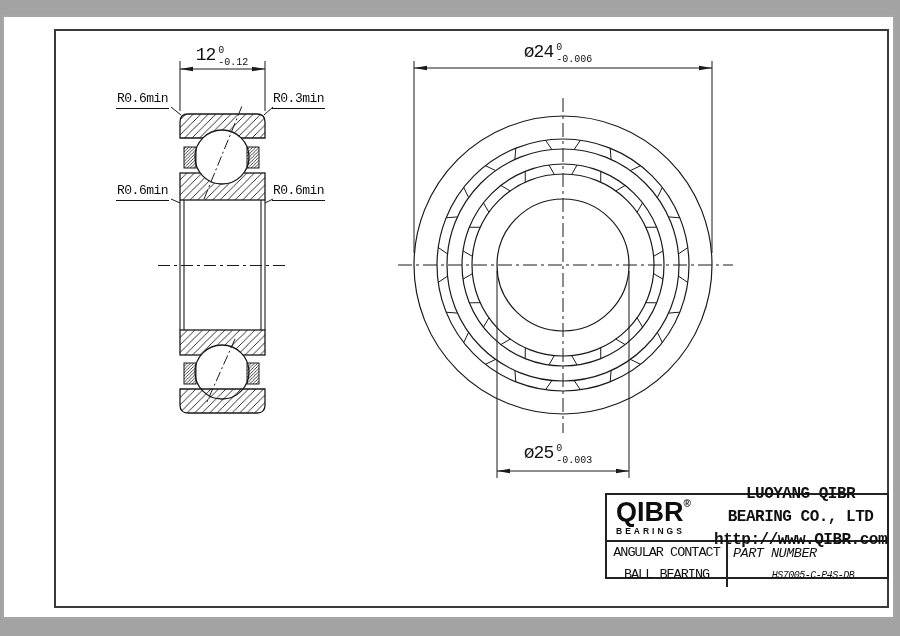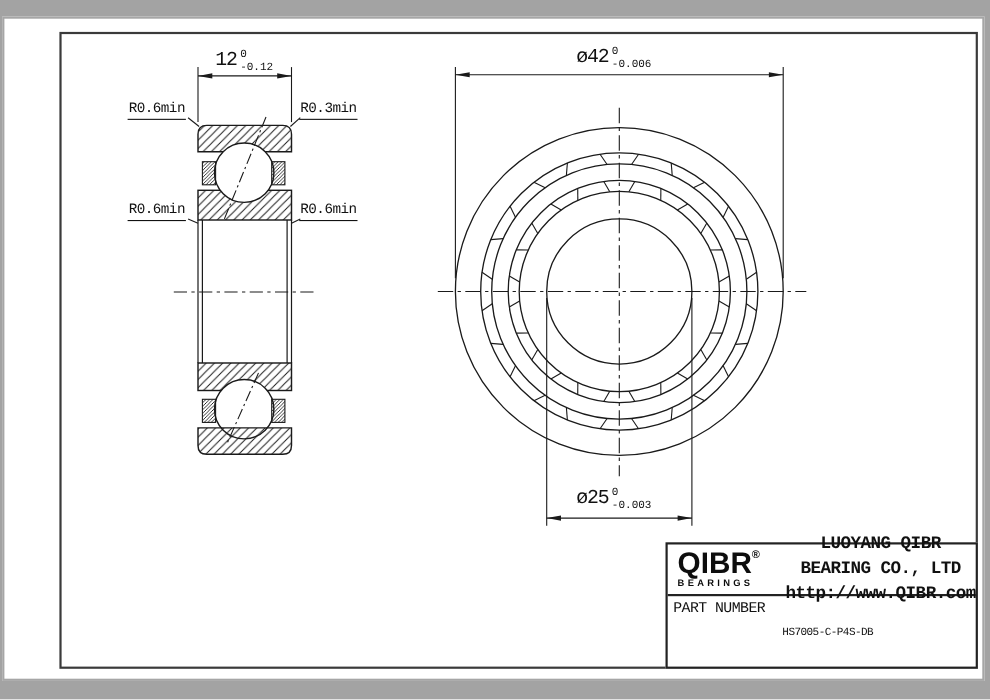--- a/index.html
+++ b/index.html
@@ -14,35 +14,35 @@
        font-size:18px;line-height:1;white-space:nowrap;}
   .dim .main{letter-spacing:-1px;}
   .dim .tol{display:flex;flex-direction:column;font-size:10px;line-height:1.15;margin-top:-1px;}
   .dim .tol i{font-style:normal;}
 
   
   .rlabel{position:absolute;font-size:13px;line-height:1.1;padding:0 1px 2px 1px;
           border-bottom:1.3px solid #111;white-space:nowrap;letter-spacing:-0.5px;}
 
   
-  #titleblock{position:absolute;left:605px;top:493px;width:284px;height:115px;
+  #titleblock{position:absolute;left:605px;top:493px;width:284px;height:86px;
               border:2px solid #222;box-sizing:border-box;background:#fff;display:flex;flex-direction:column;}
   #tb-row1{height:47px;border-bottom:2px solid #222;box-sizing:border-box;display:flex;align-items:center;}
   #logo-cell{width:118px;padding-left:9px;box-sizing:border-box;}
   .brand-line{font-family:"Liberation Sans","DejaVu Sans",sans-serif;font-weight:900;
               font-size:27px;line-height:0.9;letter-spacing:0px;color:#0d0d0d;white-space:nowrap;}
   .brand-line sup{font-size:10px;font-weight:700;vertical-align:14px;letter-spacing:0;}
   .brand-sub{font-family:"Liberation Sans","DejaVu Sans",sans-serif;font-weight:700;
              font-size:8.5px;letter-spacing:3px;color:#0d0d0d;margin-top:1px;}
   #company-cell{flex:1;text-align:center;font-size:16px;line-height:1.45;letter-spacing:-0.5px;font-weight:bold;}
   #tb-row2{flex:1;display:flex;}
   #product-cell{width:121px;border-right:2px solid #222;box-sizing:border-box;
                 display:flex;flex-direction:column;justify-content:center;text-align:center;
                 font-size:13.5px;line-height:1.65;letter-spacing:-1px;}
-  #partnum-cell{flex:1;padding:4px 2px 0 5px;box-sizing:border-box;}
+  #partnum-cell{flex:1;padding:4px 2px 0 5px;box-sizing:border-box;font-style:italic;}
   #pn-label{font-size:13.5px;letter-spacing:-0.5px;}
   #pn-value{font-size:10px;margin-top:9px;text-align:center;padding-left:8px;letter-spacing:-0.5px;}
 </style>
 </head>
 <body>
 
 <div id="stage">
   <div id="sheet"></div>
   <div id="frame"></div>
 
@@ -185,21 +185,21 @@
 
   <div class="dim" style="left:222px;top:46px;">
     <span class="main">12</span>
     <span class="tol">
       <i>0</i>
       <i>-0.12</i>
     </span>
   </div>
 
   <div class="dim" style="left:558px;top:43px;">
-    <span class="main"><span>ø</span><span>42</span></span>
+    <span class="main"><span>ø</span><span>24</span></span>
     <span class="tol">
       <i>0</i>
       <i>-0.006</i>
     </span>
   </div>
 
   <div class="dim" style="left:558px;top:444px;">
     <span class="main"><span>ø</span><span>25</span></span>
     <span class="tol">
       <i>0</i>
@@ -217,19 +217,23 @@
       <div id="logo-cell">
         <div class="brand-line"><span>QIBR</span><sup>®</sup></div>
         <div class="brand-sub">BEARINGS</div>
       </div>
       <div id="company-cell">
         <div>LUOYANG QIBR BEARING CO., LTD</div>
         <div>http://www.QIBR.com</div>
       </div>
     </div>
     <div id="tb-row2">
+      <div id="product-cell">
+        <div>ANGULAR CONTACT</div>
+        <div>BALL BEARING</div>
+      </div>
       <div id="partnum-cell">
         <div id="pn-label">PART NUMBER</div>
         <div id="pn-value">HS7005-C-P4S-DB</div>
       </div>
     </div>
   </div>
 </div>
 
 </body></html>

